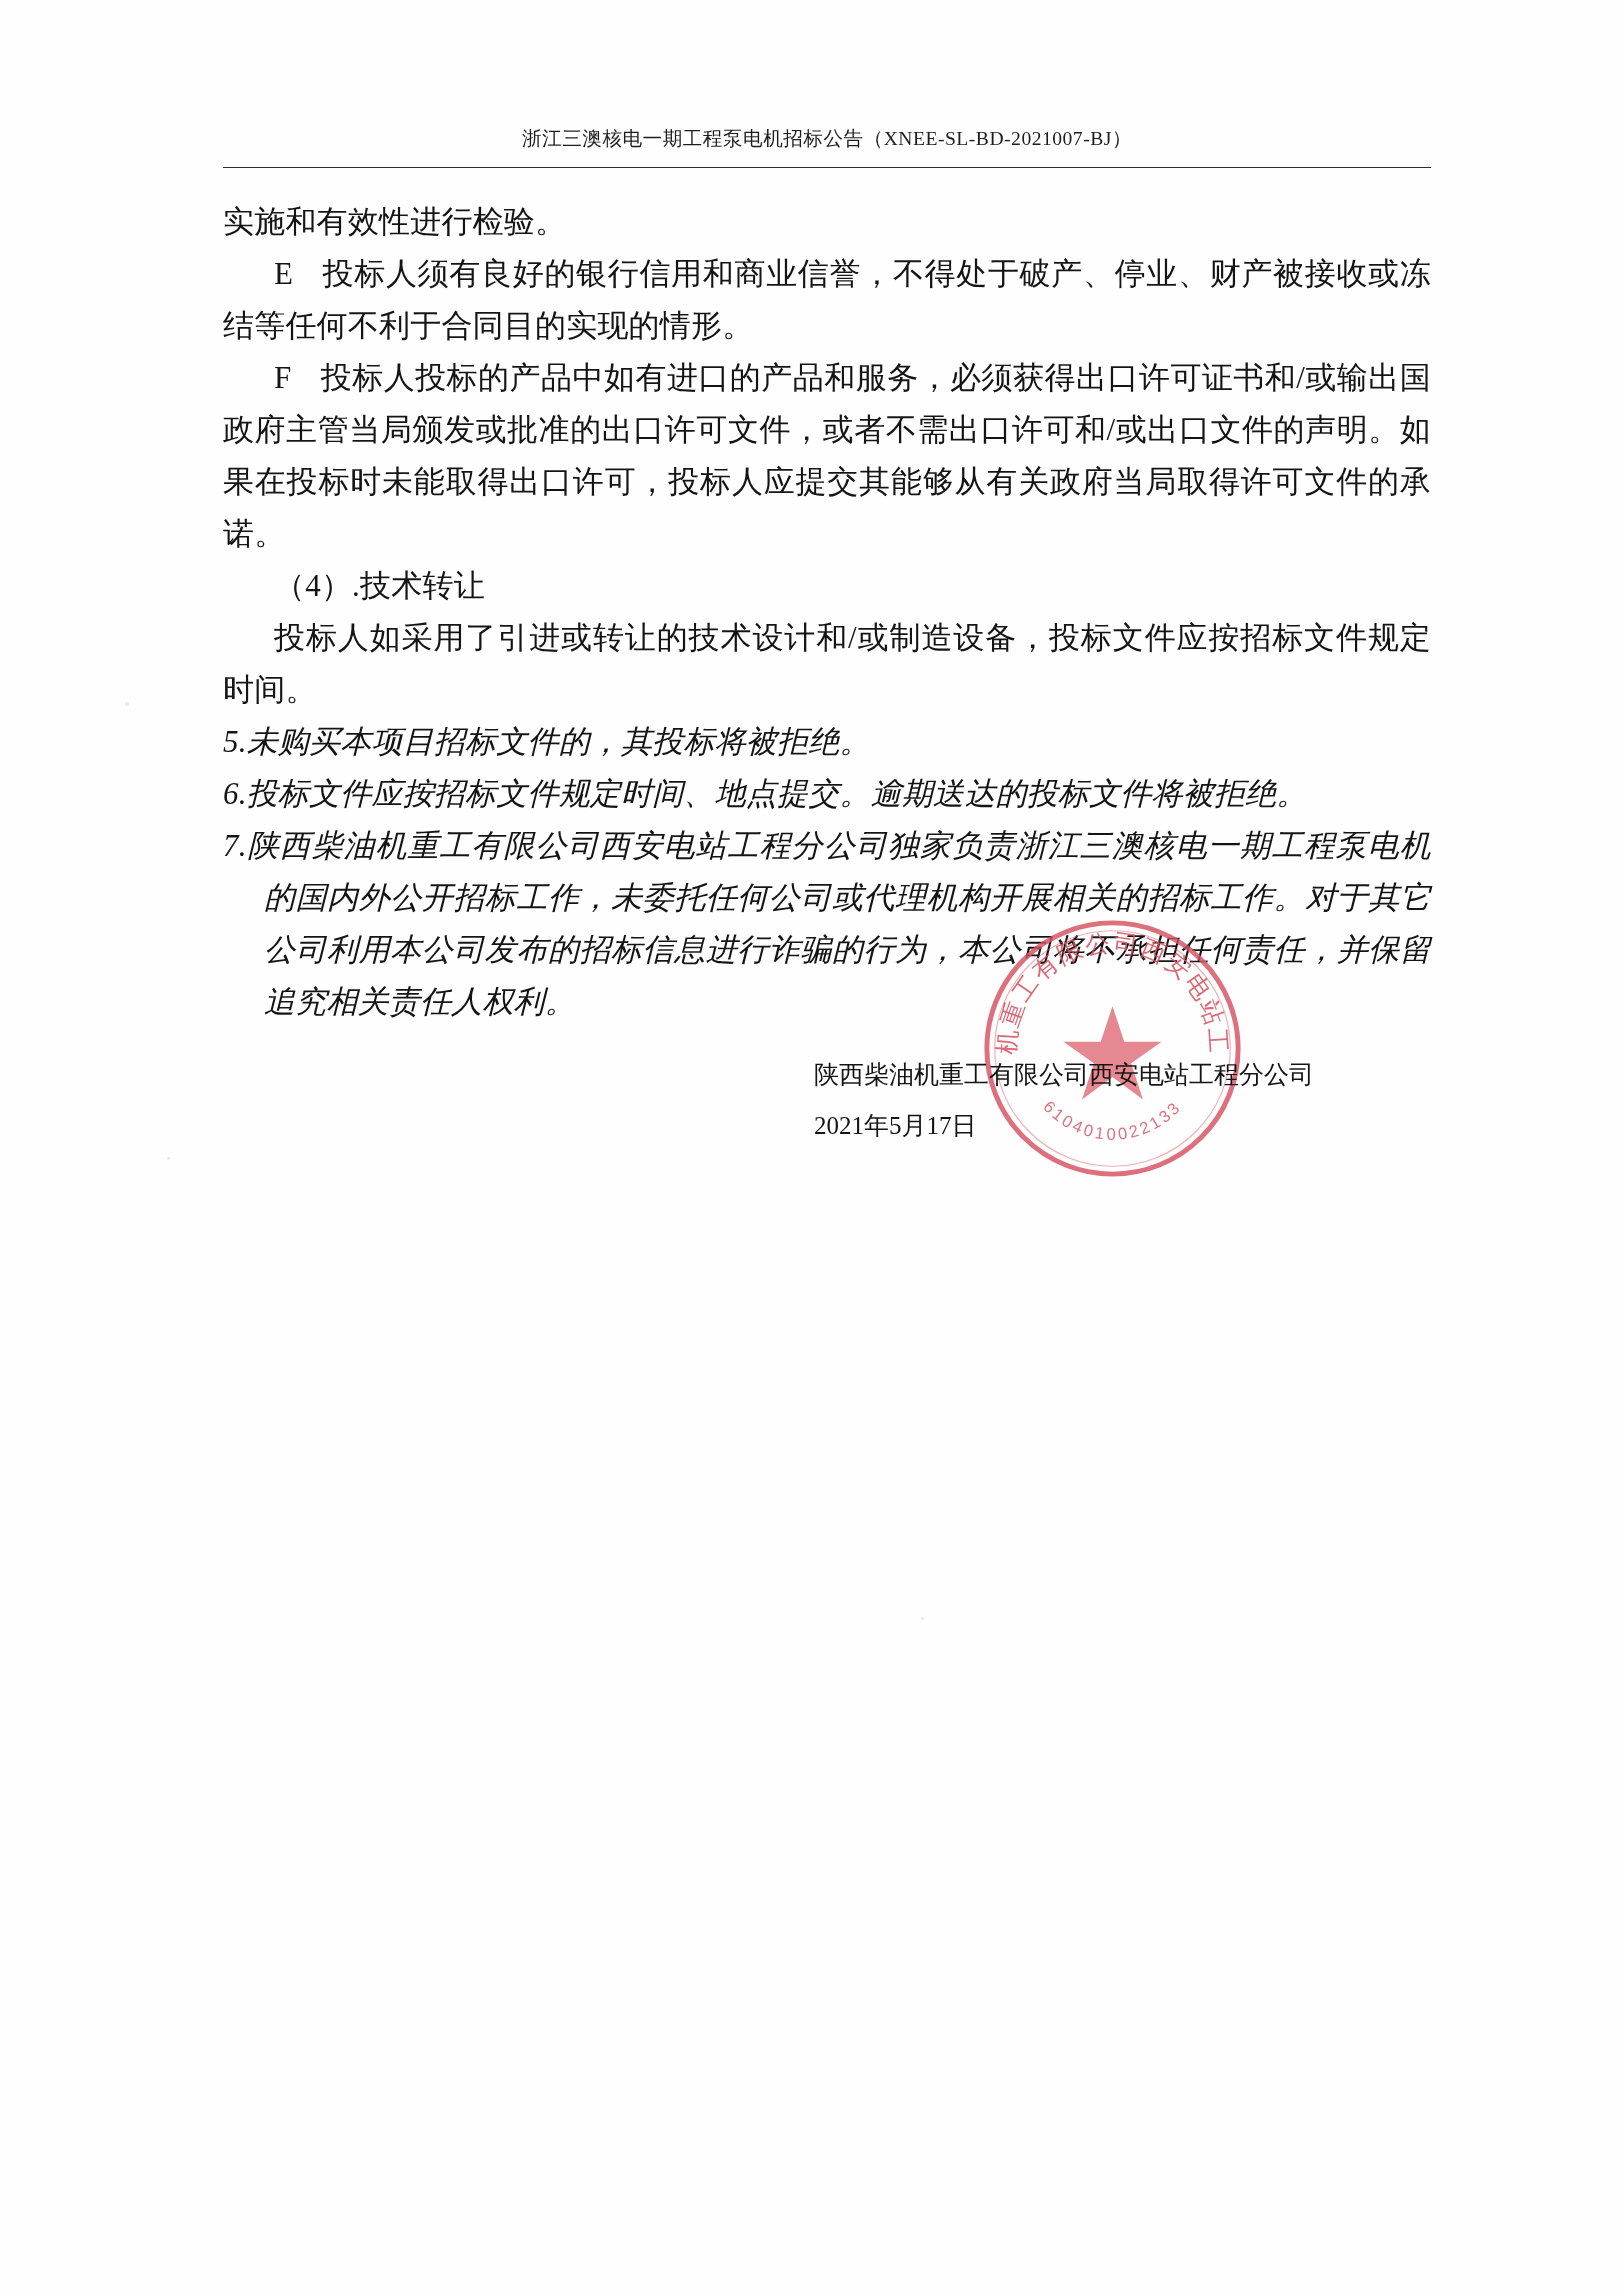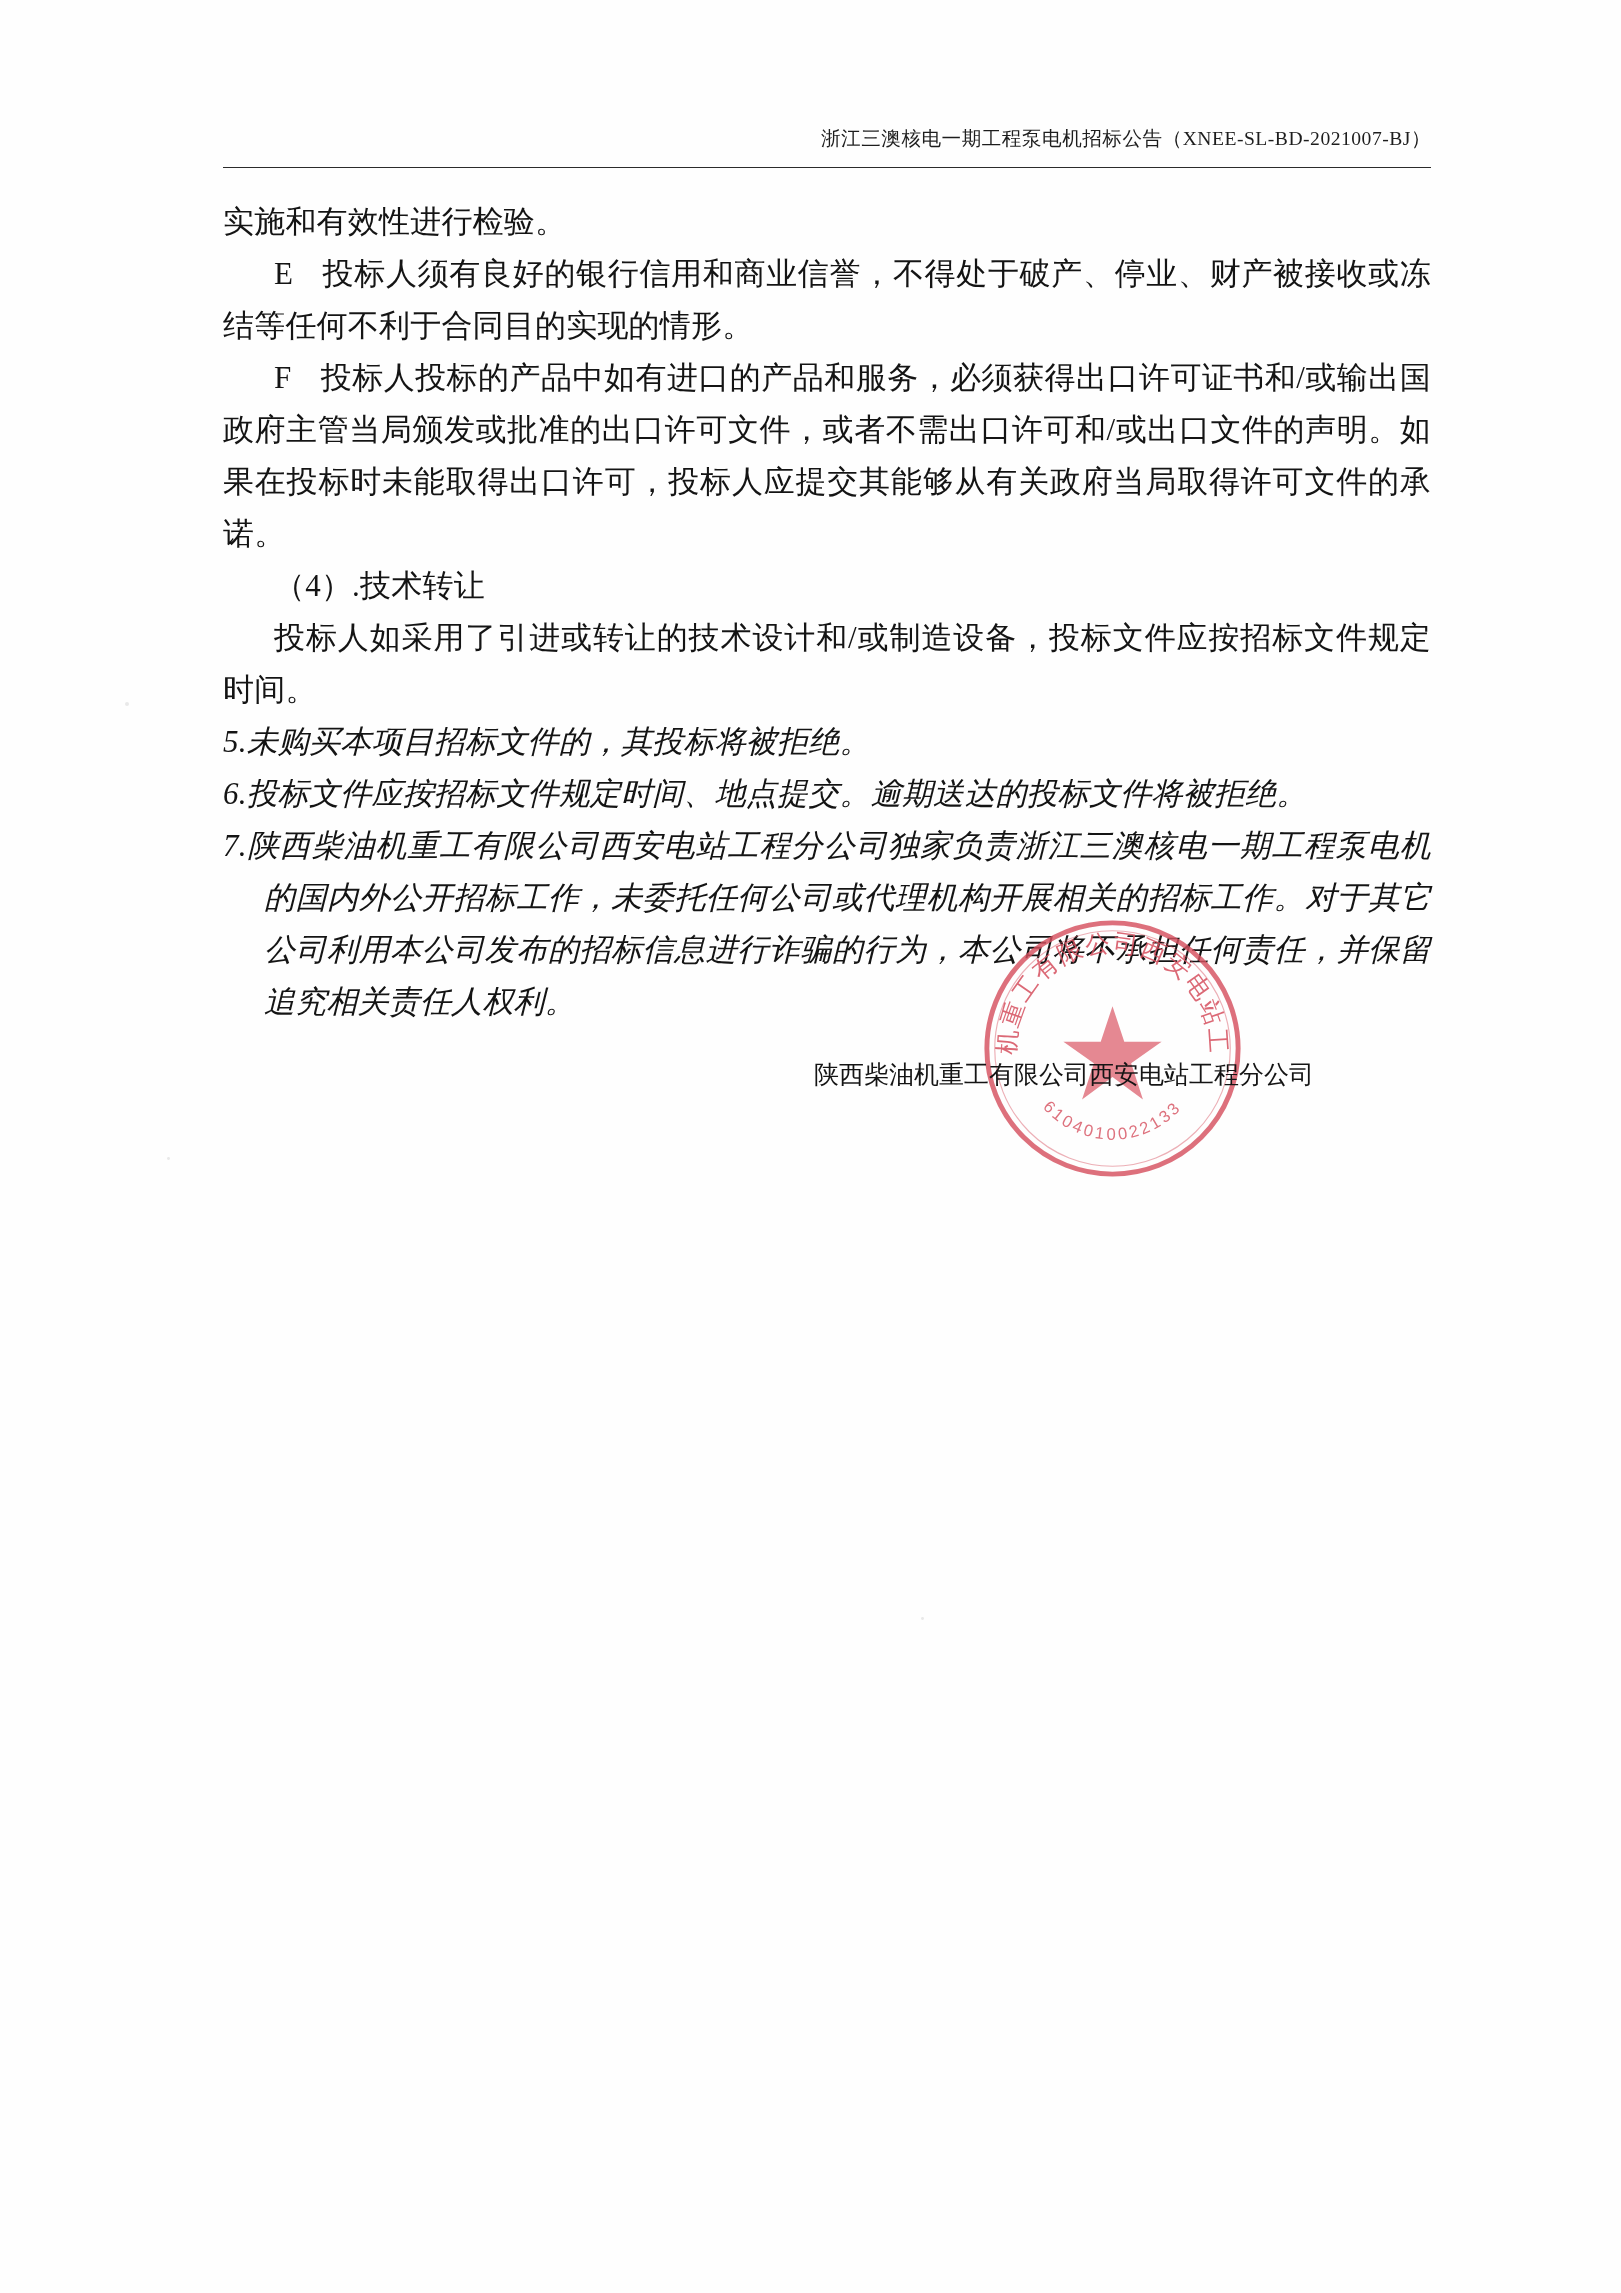--- a/index.html
+++ b/index.html
@@ -23,21 +23,21 @@
     height: 2294px;
     background: #fefefe;
   }
 
   
   .header {
     position: absolute;
     top: 125px;
     left: 223px;
     width: 1208px;
-    text-align: right;
+    text-align: center;
   }
   .header-title {
     font-family: "Liberation Serif", "DejaVu Serif", serif;
     font-size: 19.6px;
     letter-spacing: 0.5px;
     color: #1d1d1d;
     white-space: nowrap;
     display: inline-block;
   }
   .header-rule {
@@ -165,16 +165,17 @@
       </text>
       <text font-family="'Liberation Sans', sans-serif" font-size="17" fill="#d6505f" opacity="0.8" letter-spacing="3">
         <textPath href="#sealArcBottom" startOffset="50%" text-anchor="middle">6104010022133</textPath>
       </text>
       <polygon points="135,92 147,128 185,128 154,150 166,187 135,164 104,187 116,150 85,128 123,128" fill="#e0737f" opacity="0.85"></polygon>
     </svg>
   </div>
 
   <div class="signature">
     <div class="sig-company">陕西柴油机重工有限公司西安电站工程分公司</div>
+    <div class="sig-date">2021年5月17日</div>
   </div>
 
 </div>
 
 
 </body></html>

